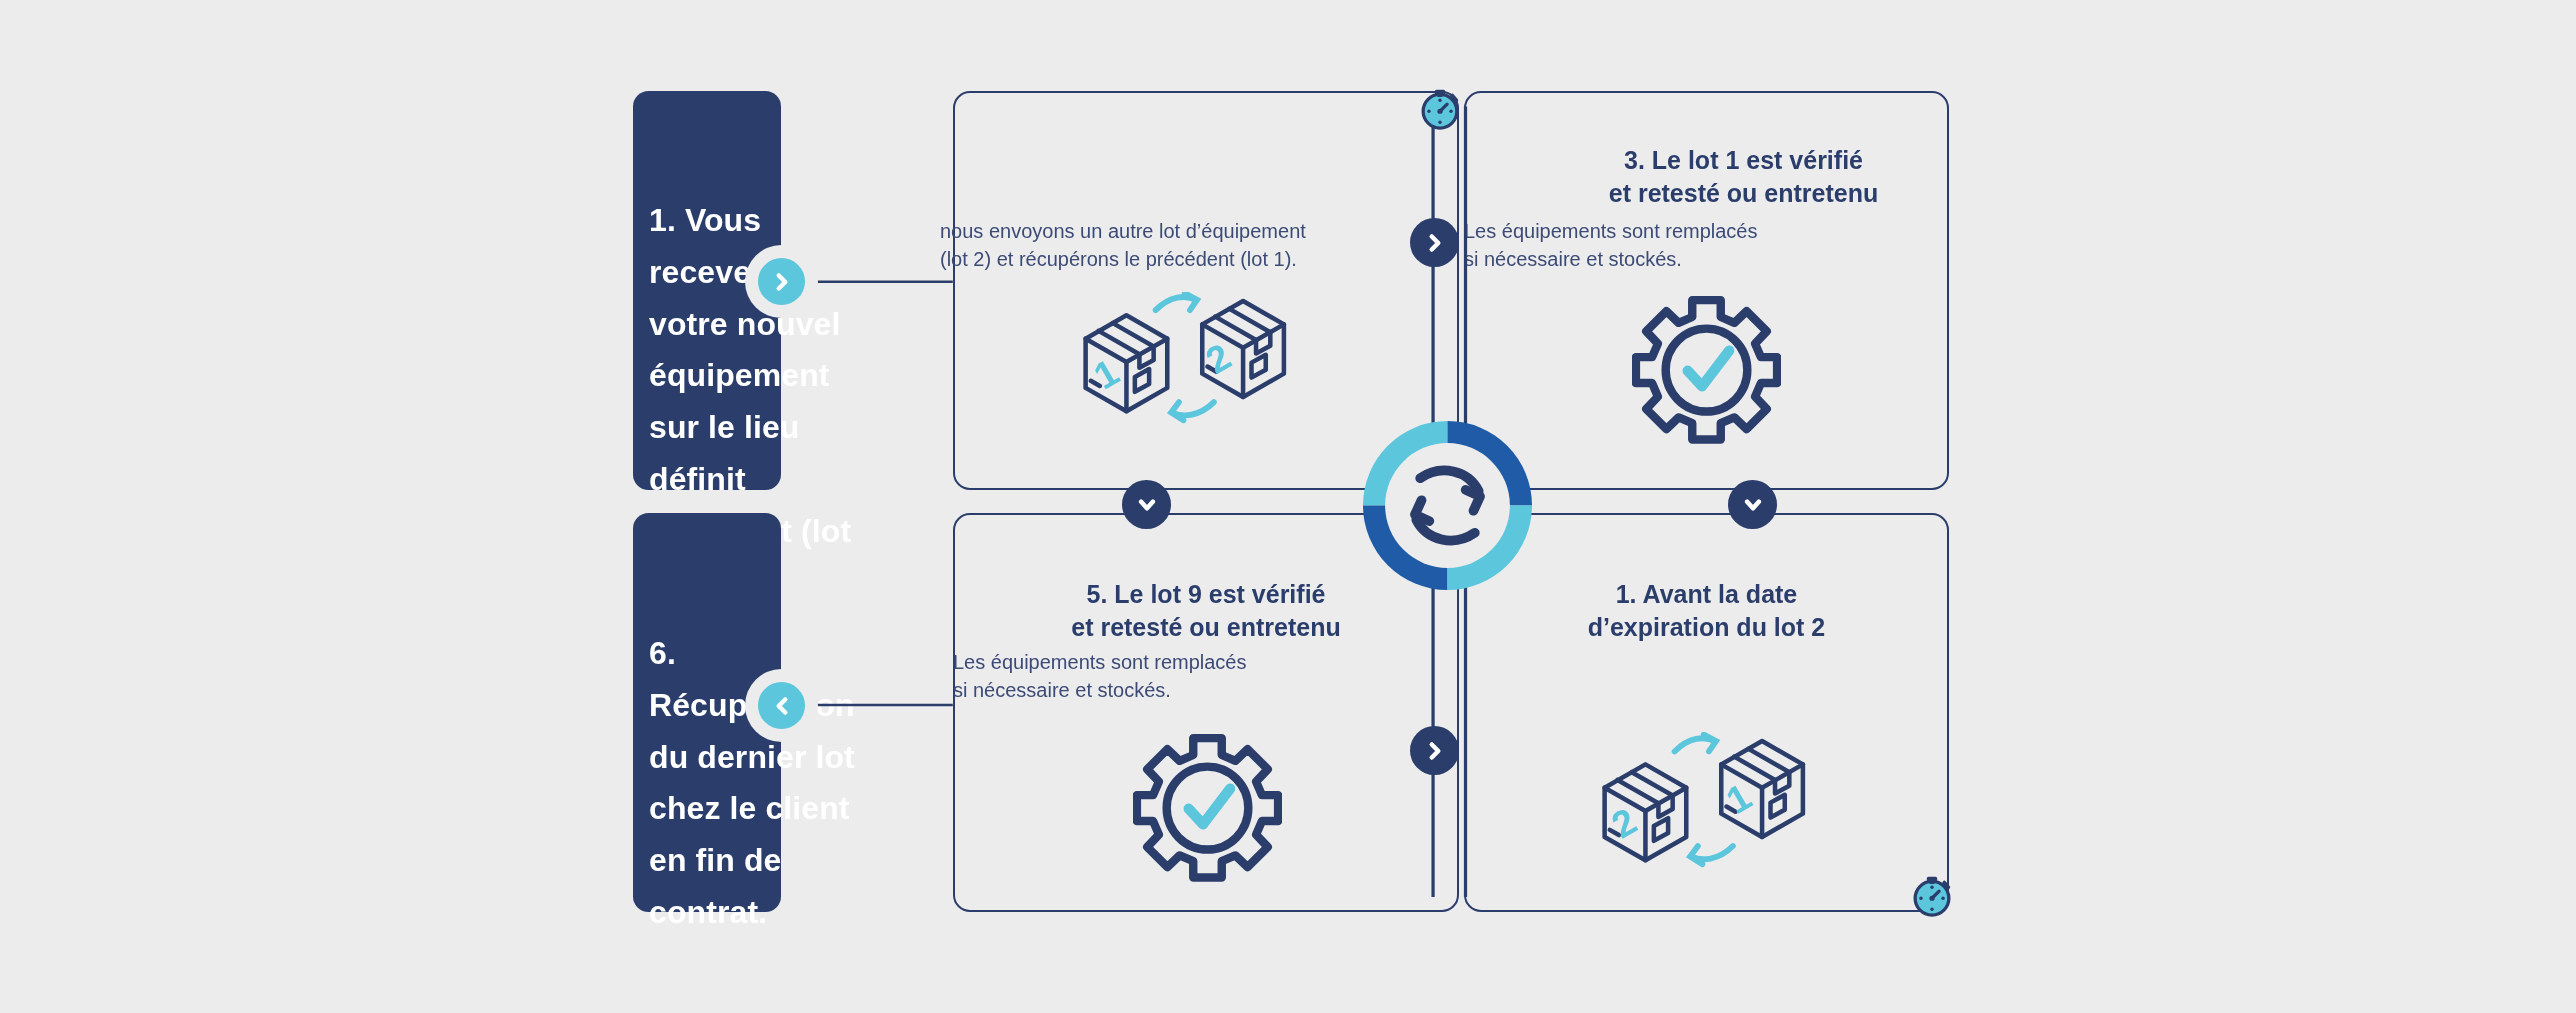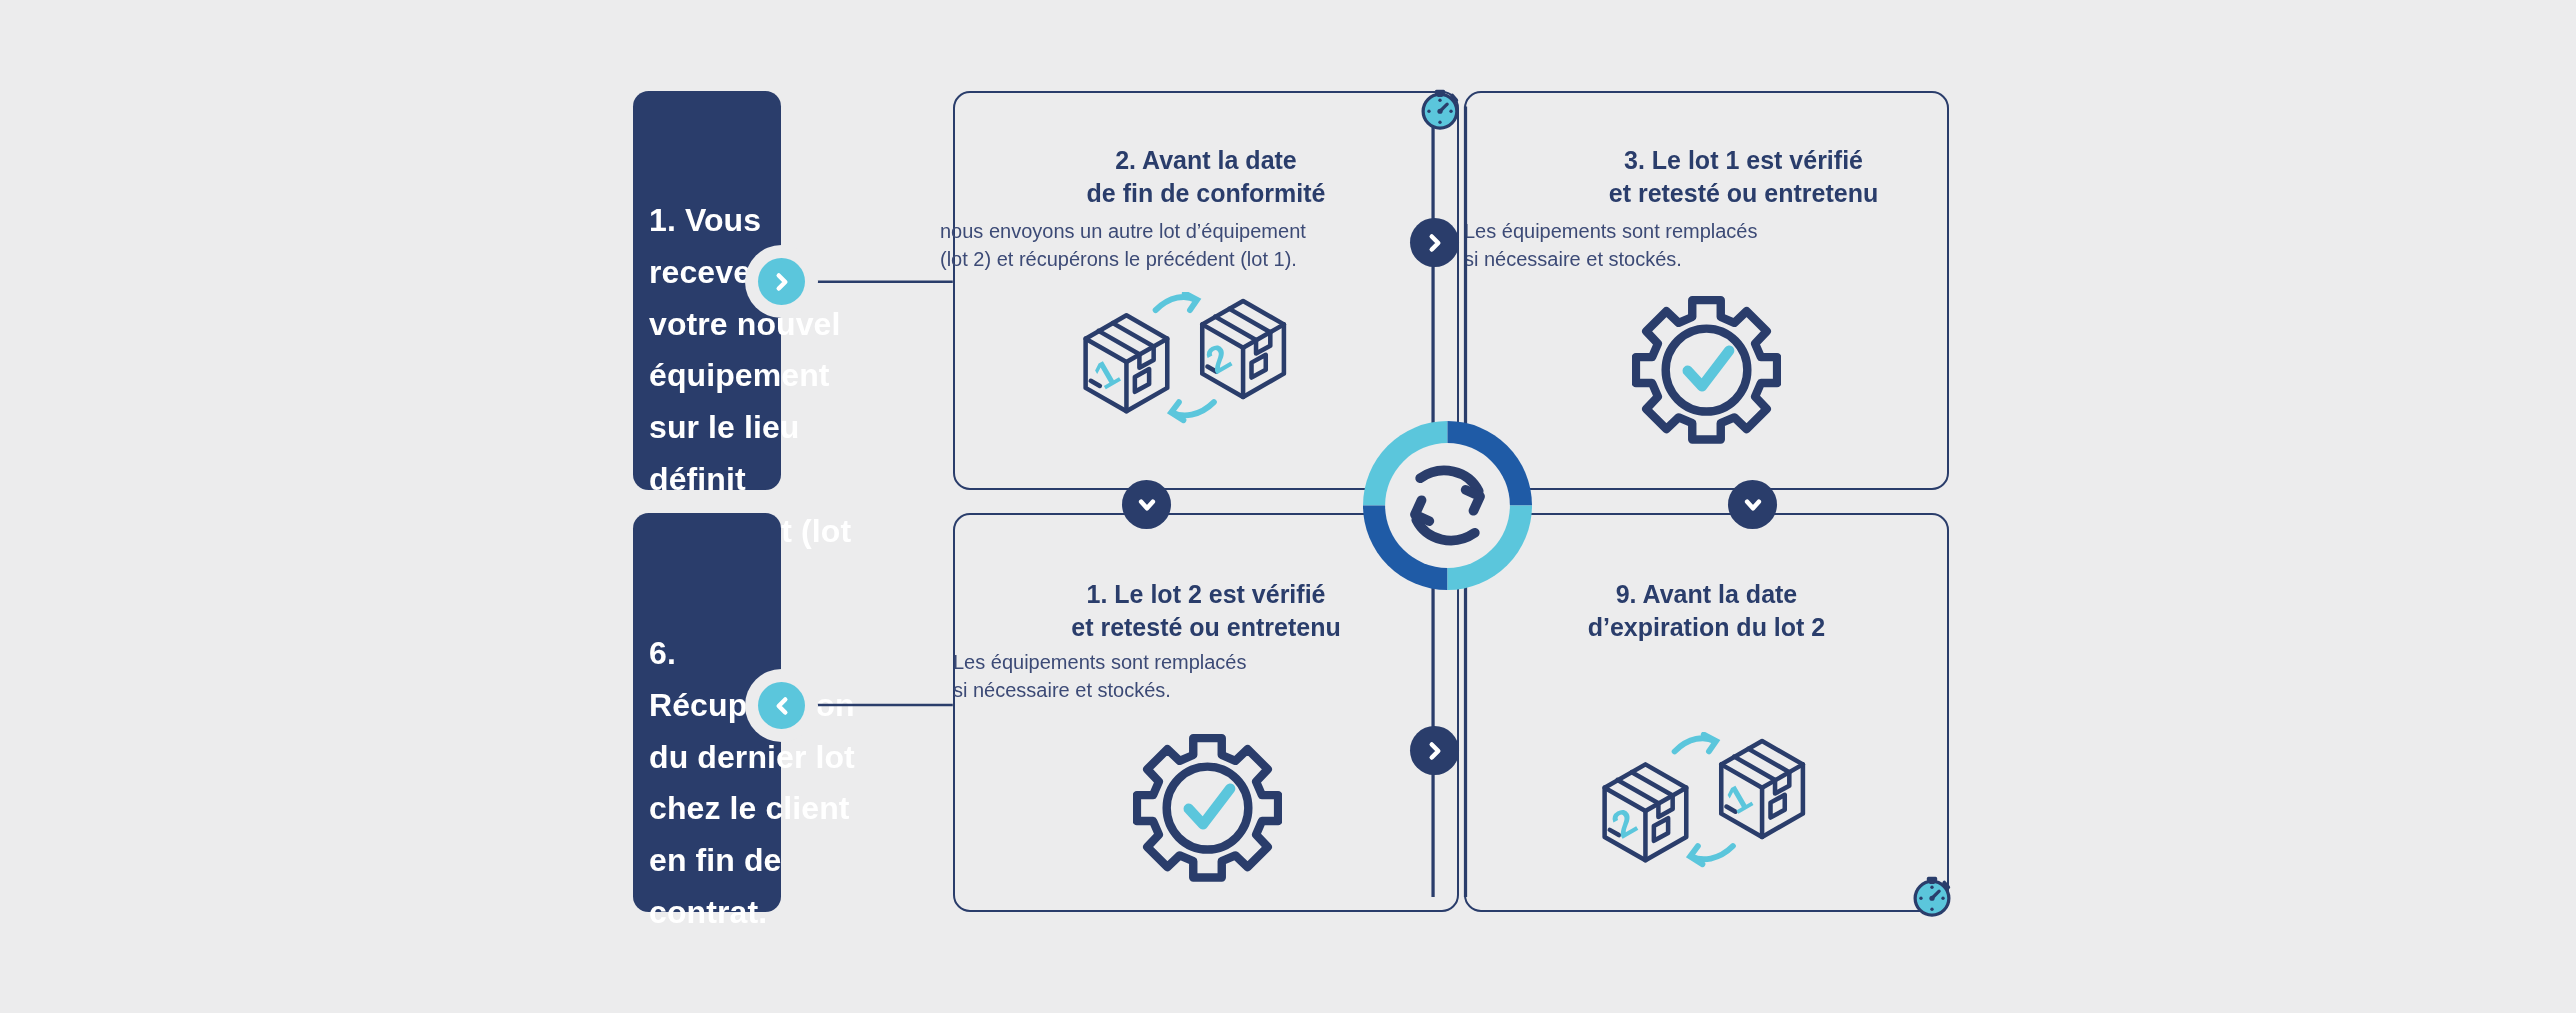--- a/index.html
+++ b/index.html
@@ -93,22 +93,20 @@
 sur le lieu définit
 en amont (lot 1).</div>
 
   <div class="card dark" style="left:633px;top:513px;width:148px;height:399px;"></div>
   <div class="dark-text" style="left:649px;top:628px;width:214px;">6. Récupération
 du dernier lot
 chez le client
 en fin de contrat.</div>
 
   <div class="card outline" style="left:953px;top:91px;width:506px;height:399px;"></div>
-  <div class="card-title" style="left:953px;top:144px;width:506px;">2. Avant la date
-de fin de conformité</div>
   <div class="card-body" style="left:940px;top:218px;width:532px;">nous envoyons un autre lot d’équipement
 (lot 2) et récupérons le précédent (lot 1).</div>
 
   <div class="icon" style="left:1058px;top:292px;width:260px;height:162px;">
     <svg width="260" height="162" viewBox="0 0 400 250">
       <g fill="none" stroke="#2a3d6b" stroke-width="7" stroke-linejoin="round" stroke-linecap="round">
 
         <path d="M42 72 L105 36 L168 72 L168 148 L105 184 L42 148 Z"></path>
         <path d="M42 72 L105 108 L168 72"></path>
         <path d="M105 108 L105 184"></path>
@@ -153,40 +151,40 @@
                  L199 140 L190 161 L208 180 L177 211 L158 193 L137 202 L137 227 L93 227 L93 202
                  L72 193 L53 211 L22 180 L40 161 L31 140 L6 140 L6 100 L31 100 L40 79 L22 60
                  L53 29 L72 47 L93 38 Z"></path>
         <ellipse cx="115" cy="120" rx="63" ry="64"></ellipse>
       </g>
       <path d="M86 121 L108 145 L150 90" fill="none" stroke="#5bc6dc" stroke-width="16" stroke-linecap="round" stroke-linejoin="round"></path>
     </svg>
   </div>
 
   <div class="card outline" style="left:953px;top:513px;width:506px;height:399px;"></div>
-  <div class="card-title" style="left:953px;top:578px;width:506px;">1. Le lot 2 est vérifié
+  <div class="card-title" style="left:953px;top:578px;width:506px;">5. Le lot 9 est vérifié
 et retesté ou entretenu</div>
   <div class="card-body" style="left:953px;top:649px;width:506px;">Les équipements sont remplacés
 si nécessaire et stockés.</div>
 
   <div class="icon" style="left:1133px;top:730px;width:149px;height:153px;">
     <svg width="149" height="153" viewBox="0 0 230 235">
       <g fill="none" stroke="#2a3d6b" stroke-width="13" stroke-linejoin="round" stroke-linecap="round">
         <path d="M93 12 L137 12 L137 38 L158 47 L177 29 L208 60 L190 79 L199 100 L224 100 L224 140
                  L199 140 L190 161 L208 180 L177 211 L158 193 L137 202 L137 227 L93 227 L93 202
                  L72 193 L53 211 L22 180 L40 161 L31 140 L6 140 L6 100 L31 100 L40 79 L22 60
                  L53 29 L72 47 L93 38 Z"></path>
         <ellipse cx="115" cy="120" rx="63" ry="64"></ellipse>
       </g>
       <path d="M86 121 L108 145 L150 90" fill="none" stroke="#5bc6dc" stroke-width="16" stroke-linecap="round" stroke-linejoin="round"></path>
     </svg>
   </div>
 
   <div class="card outline" style="left:1464px;top:513px;width:485px;height:399px;"></div>
-  <div class="card-title" style="left:1464px;top:578px;width:485px;">9. Avant la date
+  <div class="card-title" style="left:1464px;top:578px;width:485px;">1. Avant la date
 d’expiration du lot 2</div>
 
   <div class="icon" style="left:1577px;top:732px;width:260px;height:162px;">
     <svg width="260" height="162" viewBox="0 0 400 250">
       <g fill="none" stroke="#2a3d6b" stroke-width="7" stroke-linejoin="round" stroke-linecap="round">
 
         <path d="M42 86 L105 50 L168 86 L168 162 L105 198 L42 162 Z"></path>
         <path d="M42 86 L105 122 L168 86"></path>
         <path d="M105 122 L105 198"></path>
         <path d="M62 74 L125 110"></path>

